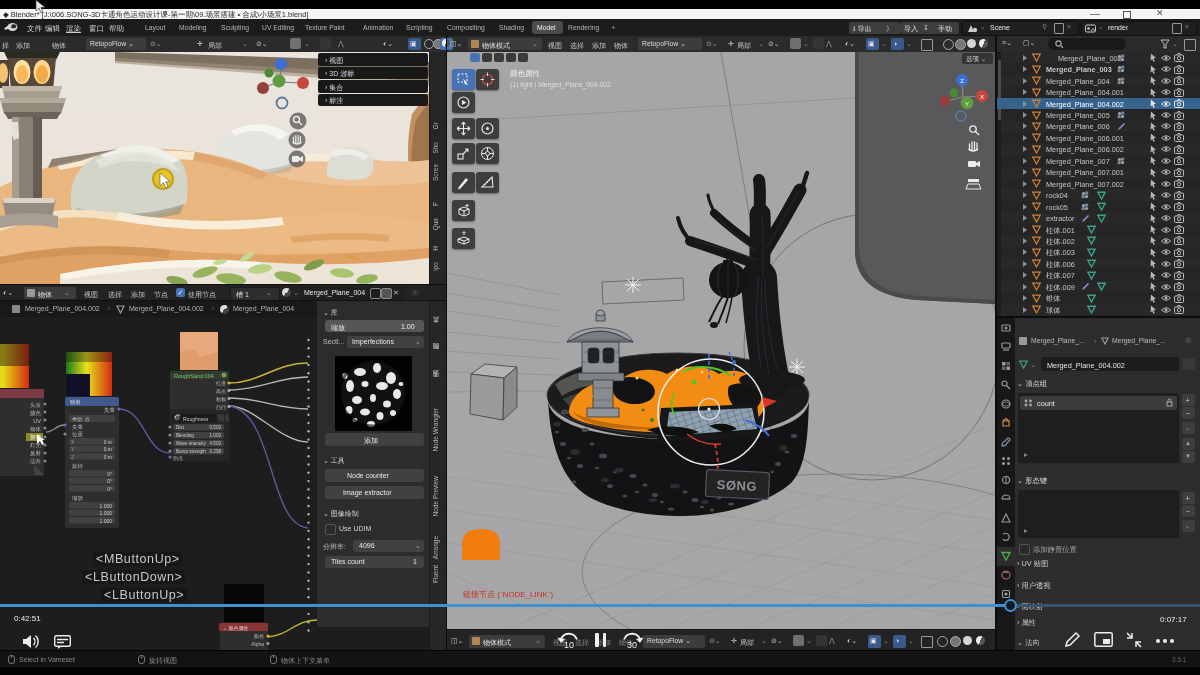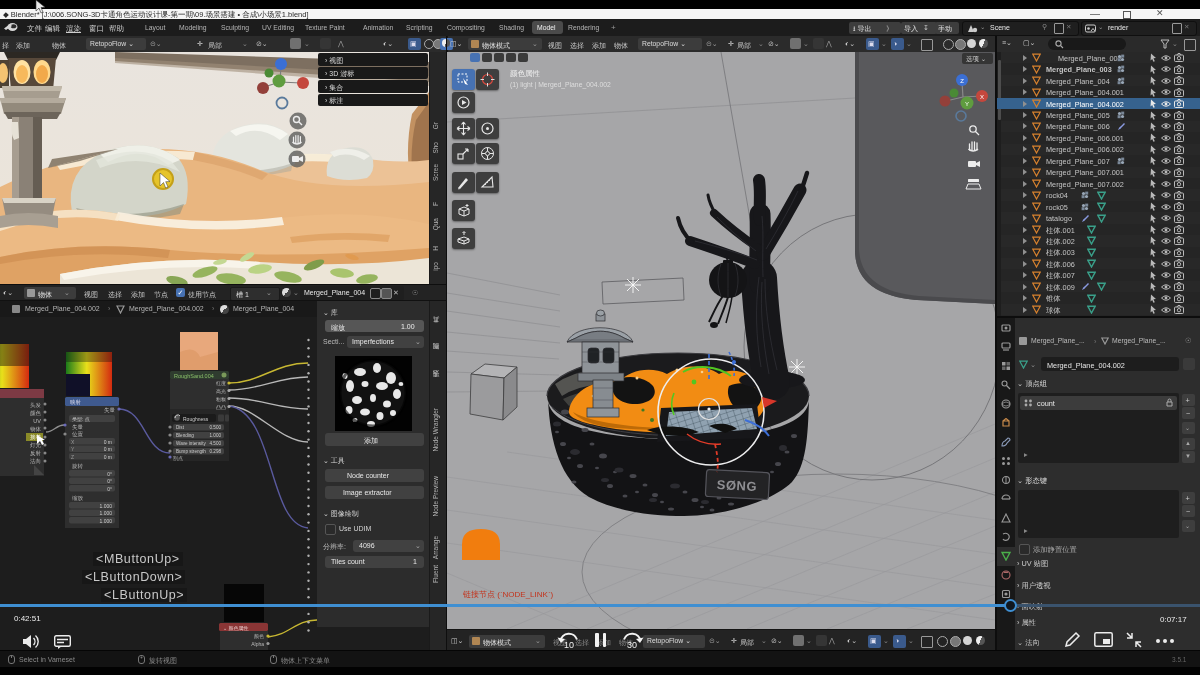--- a/index.html
+++ b/index.html
@@ -1261,21 +1261,21 @@
       <path d="M3,2 L4,0.5 L6,0.5 L7,2" fill="none" stroke="#b9b9b9" stroke-width="1"></path>
       <circle cx="5" cy="5.2" r="1.7" fill="none" stroke="#b9b9b9" stroke-width="1"></circle>
     </svg>
 <div class="abs" style="left:4px;top:160.3px;width:199px;height:11.4px;background:#282828;"></div>
 <svg class="abs" style="left:25px;top:163.0px;" width="6" height="6" viewBox="0 0 6 6">
       <path d="M1,0 L5,3 L1,6 Z" fill="#909090"></path>
     </svg>
 <svg class="abs" style="left:35px;top:161.5px;" width="9" height="9" viewBox="0 0 9 9">
       <path d="M0.8,1.2 L8.2,1.2 L4.5,8 Z" fill="none" stroke="#d8822e" stroke-width="1.2"></path>
     </svg>
-<span class="txt" style="left:49px;top:162.0px;font-size:7.3px;color:#c5c5c5;">tatalogo</span>
+<span class="txt" style="left:49px;top:162.0px;font-size:7.3px;color:#c5c5c5;">extractor</span>
 <svg class="abs" style="left:84px;top:161.5px;" width="9" height="9" viewBox="0 0 9 9">
       <path d="M1,8 Q2,5 4,4 L7,1 L8,2 L5,5 Q4,7 1,8 Z" fill="#8a9ae0"></path>
     </svg>
 <svg class="abs" style="left:100px;top:161.5px;" width="9" height="9" viewBox="0 0 9 9">
       <path d="M0.8,1.2 L8.2,1.2 L4.5,8 Z" fill="none" stroke="#3aa08a" stroke-width="1.4"></path>
     </svg>
 <svg class="abs" style="left:152px;top:161.5px;" width="9" height="9" viewBox="0 0 9 9">
       <path d="M2,0.5 L7,5 L4.5,5.3 L5.8,8.3 L4.4,8.8 L3.2,5.9 L1.5,7.5 Z" fill="#b9b9b9"></path>
     </svg>
 <svg class="abs" style="left:164px;top:162.0px;" width="10" height="8" viewBox="0 0 10 8">

